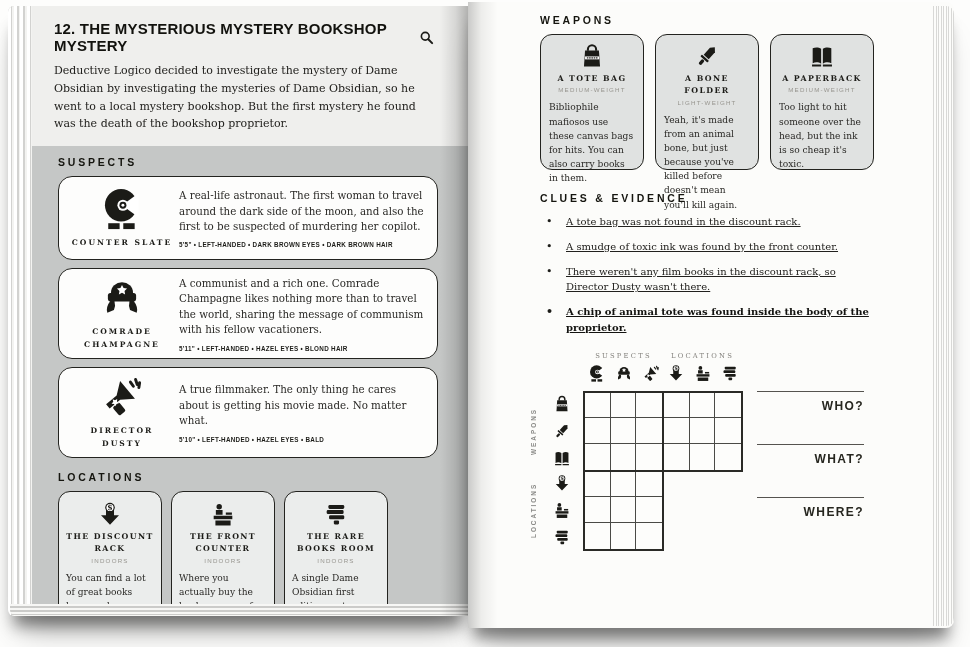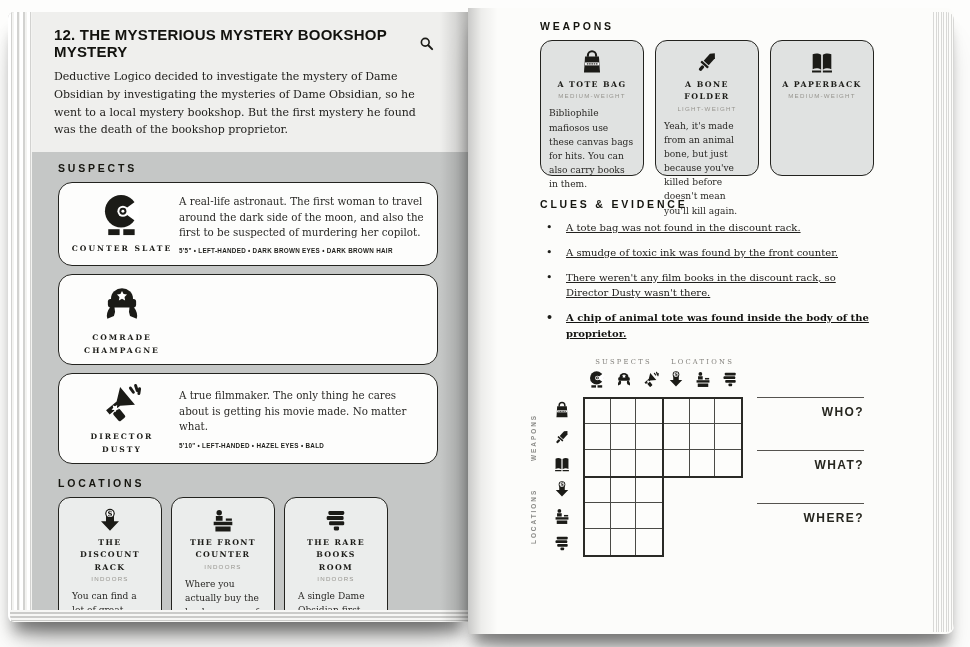--- a/index.html
+++ b/index.html
@@ -1,19 +1,19 @@
 <!DOCTYPE html>
 <html><head>
 <meta charset="utf-8">
 <style>
   * { margin:0; padding:0; box-sizing:border-box; }
   html,body { width:970px; height:647px; }
   body { background:#fdfdfc; font-family:"Liberation Sans", sans-serif; overflow:hidden; position:relative; }
 
-  .book { position:absolute; left:0; top:6px; width:970px; height:485px; }
+  .book { position:absolute; left:0; top:0; width:970px; height:485px; }
 
   
   .page-left { position:absolute; left:8px; top:6px; width:460px; height:610px;
     background:#c5c7c6; border-radius:6px 0 0 6px;
     box-shadow:0 16px 14px -6px rgba(0,0,0,0.42), 0 26px 30px -12px rgba(0,0,0,0.28); }
   .page-left::before { content:""; position:absolute; left:0; top:0; bottom:0; width:24px;
     background:repeating-linear-gradient(90deg,#ffffff 0 3px,#d2d2d0 3px 4.4px,#f3f3f1 4.4px 6.2px);
     border-radius:6px 0 0 6px; }
   .page-left::after { content:""; position:absolute; left:2px; right:0; bottom:0; height:12px;
     background:repeating-linear-gradient(180deg,#f7f7f5 0 2.4px,#cbcbc9 2.4px 3.8px);
@@ -35,21 +35,21 @@
   .s-left { width:106px; flex:none; text-align:center; }
   .s-left .icon { width:44px; height:44px; }
   .s-name { margin-top:3px; font:bold 7.6px/1.7 "DejaVu Serif", serif; letter-spacing:2px; color:#1c1c18; }
   .s-right { flex:1; padding-left:4px; }
   .s-desc { font:10.3px/1.5 "DejaVu Serif", serif; color:#2a2926; }
   .s-stats { margin-top:7px; font-size:6.3px; font-weight:bold; letter-spacing:0.3px; color:#1c1c18; }
 
   .loc-head { margin-top:13px; }
   .loc-row { margin-top:8px; display:flex; gap:9px; }
   .mini-card { width:104px; height:154px; border:1.5px solid #23231f; border-radius:12px;
-    background:#ebedec; padding:9px 13px; }
+    background:#ebedec; padding:9px 7px; }
   .mini-card .icon { display:block; margin:0 auto; width:26px; height:26px; }
   .m-name { margin-top:4px; text-align:center; font:bold 7.8px/1.6 "DejaVu Serif", serif; letter-spacing:1.4px; color:#1c1c18; }
   .m-tag { margin-top:1px; text-align:center; font-size:6.2px; letter-spacing:1.2px; color:#97958f; }
   .m-desc { margin-top:7px; font:9.1px/1.55 "DejaVu Serif", serif; color:#2a2926; }
 
   
   .page-right { position:absolute; left:468px; top:2px; width:486px; height:626px;
     background:#fcfcfa; border-radius:0 8px 8px 0;
     box-shadow:0 16px 14px -6px rgba(0,0,0,0.40), 0 26px 30px -12px rgba(0,0,0,0.26); }
   .page-right::after { content:""; position:absolute; right:0; top:4px; bottom:2px; width:22px;
@@ -204,20 +204,24 @@
           </div>
         </div>
 
         <div class="s-card">
           <div class="s-left">
             <svg class="icon">
                 <use href="#sym-ushanka"></use>
               </svg>
             <div class="s-name">COMRADE CHAMPAGNE</div>
           </div>
+          <div class="s-right">
+            <div class="s-desc">A communist and a rich one. Comrade Champagne likes nothing more than to travel the world, sharing the message of communism with his fellow vacationers.</div>
+            <div class="s-stats">5'11" • LEFT-HANDED • HAZEL EYES • BLOND HAIR</div>
+          </div>
         </div>
 
         <div class="s-card">
           <div class="s-left">
             <svg class="icon">
                 <use href="#sym-megaphone"></use>
               </svg>
             <div class="s-name">DIRECTOR DUSTY</div>
           </div>
           <div class="s-right">
@@ -281,20 +285,21 @@
           <div class="m-name">A BONE FOLDER</div>
           <div class="m-tag">LIGHT-WEIGHT</div>
           <div class="m-desc">Yeah, it's made from an animal bone, but just because you've killed before doesn't mean you'll kill again.</div>
         </div>
         <div class="w-card">
           <svg class="icon">
               <use href="#sym-openbook"></use>
             </svg>
           <div class="m-name">A PAPERBACK</div>
           <div class="m-tag">MEDIUM-WEIGHT</div>
+          <div class="m-desc">Too light to hit someone over the head, but the ink is so cheap it's toxic.</div>
         </div>
       </div>
 
       <div class="sec-head clues-head">CLUES &amp; EVIDENCE</div>
       <ul class="clue-list">
         <li class="clue">A tote bag was not found in the discount rack.</li>
         <li class="clue">A smudge of toxic ink was found by the front counter.</li>
         <li class="clue">There weren't any film books in the discount rack, so Director Dusty wasn't there.</li>
         <li class="clue clue-bold">A chip of animal tote was found inside the body of the proprietor.</li>
       </ul>

